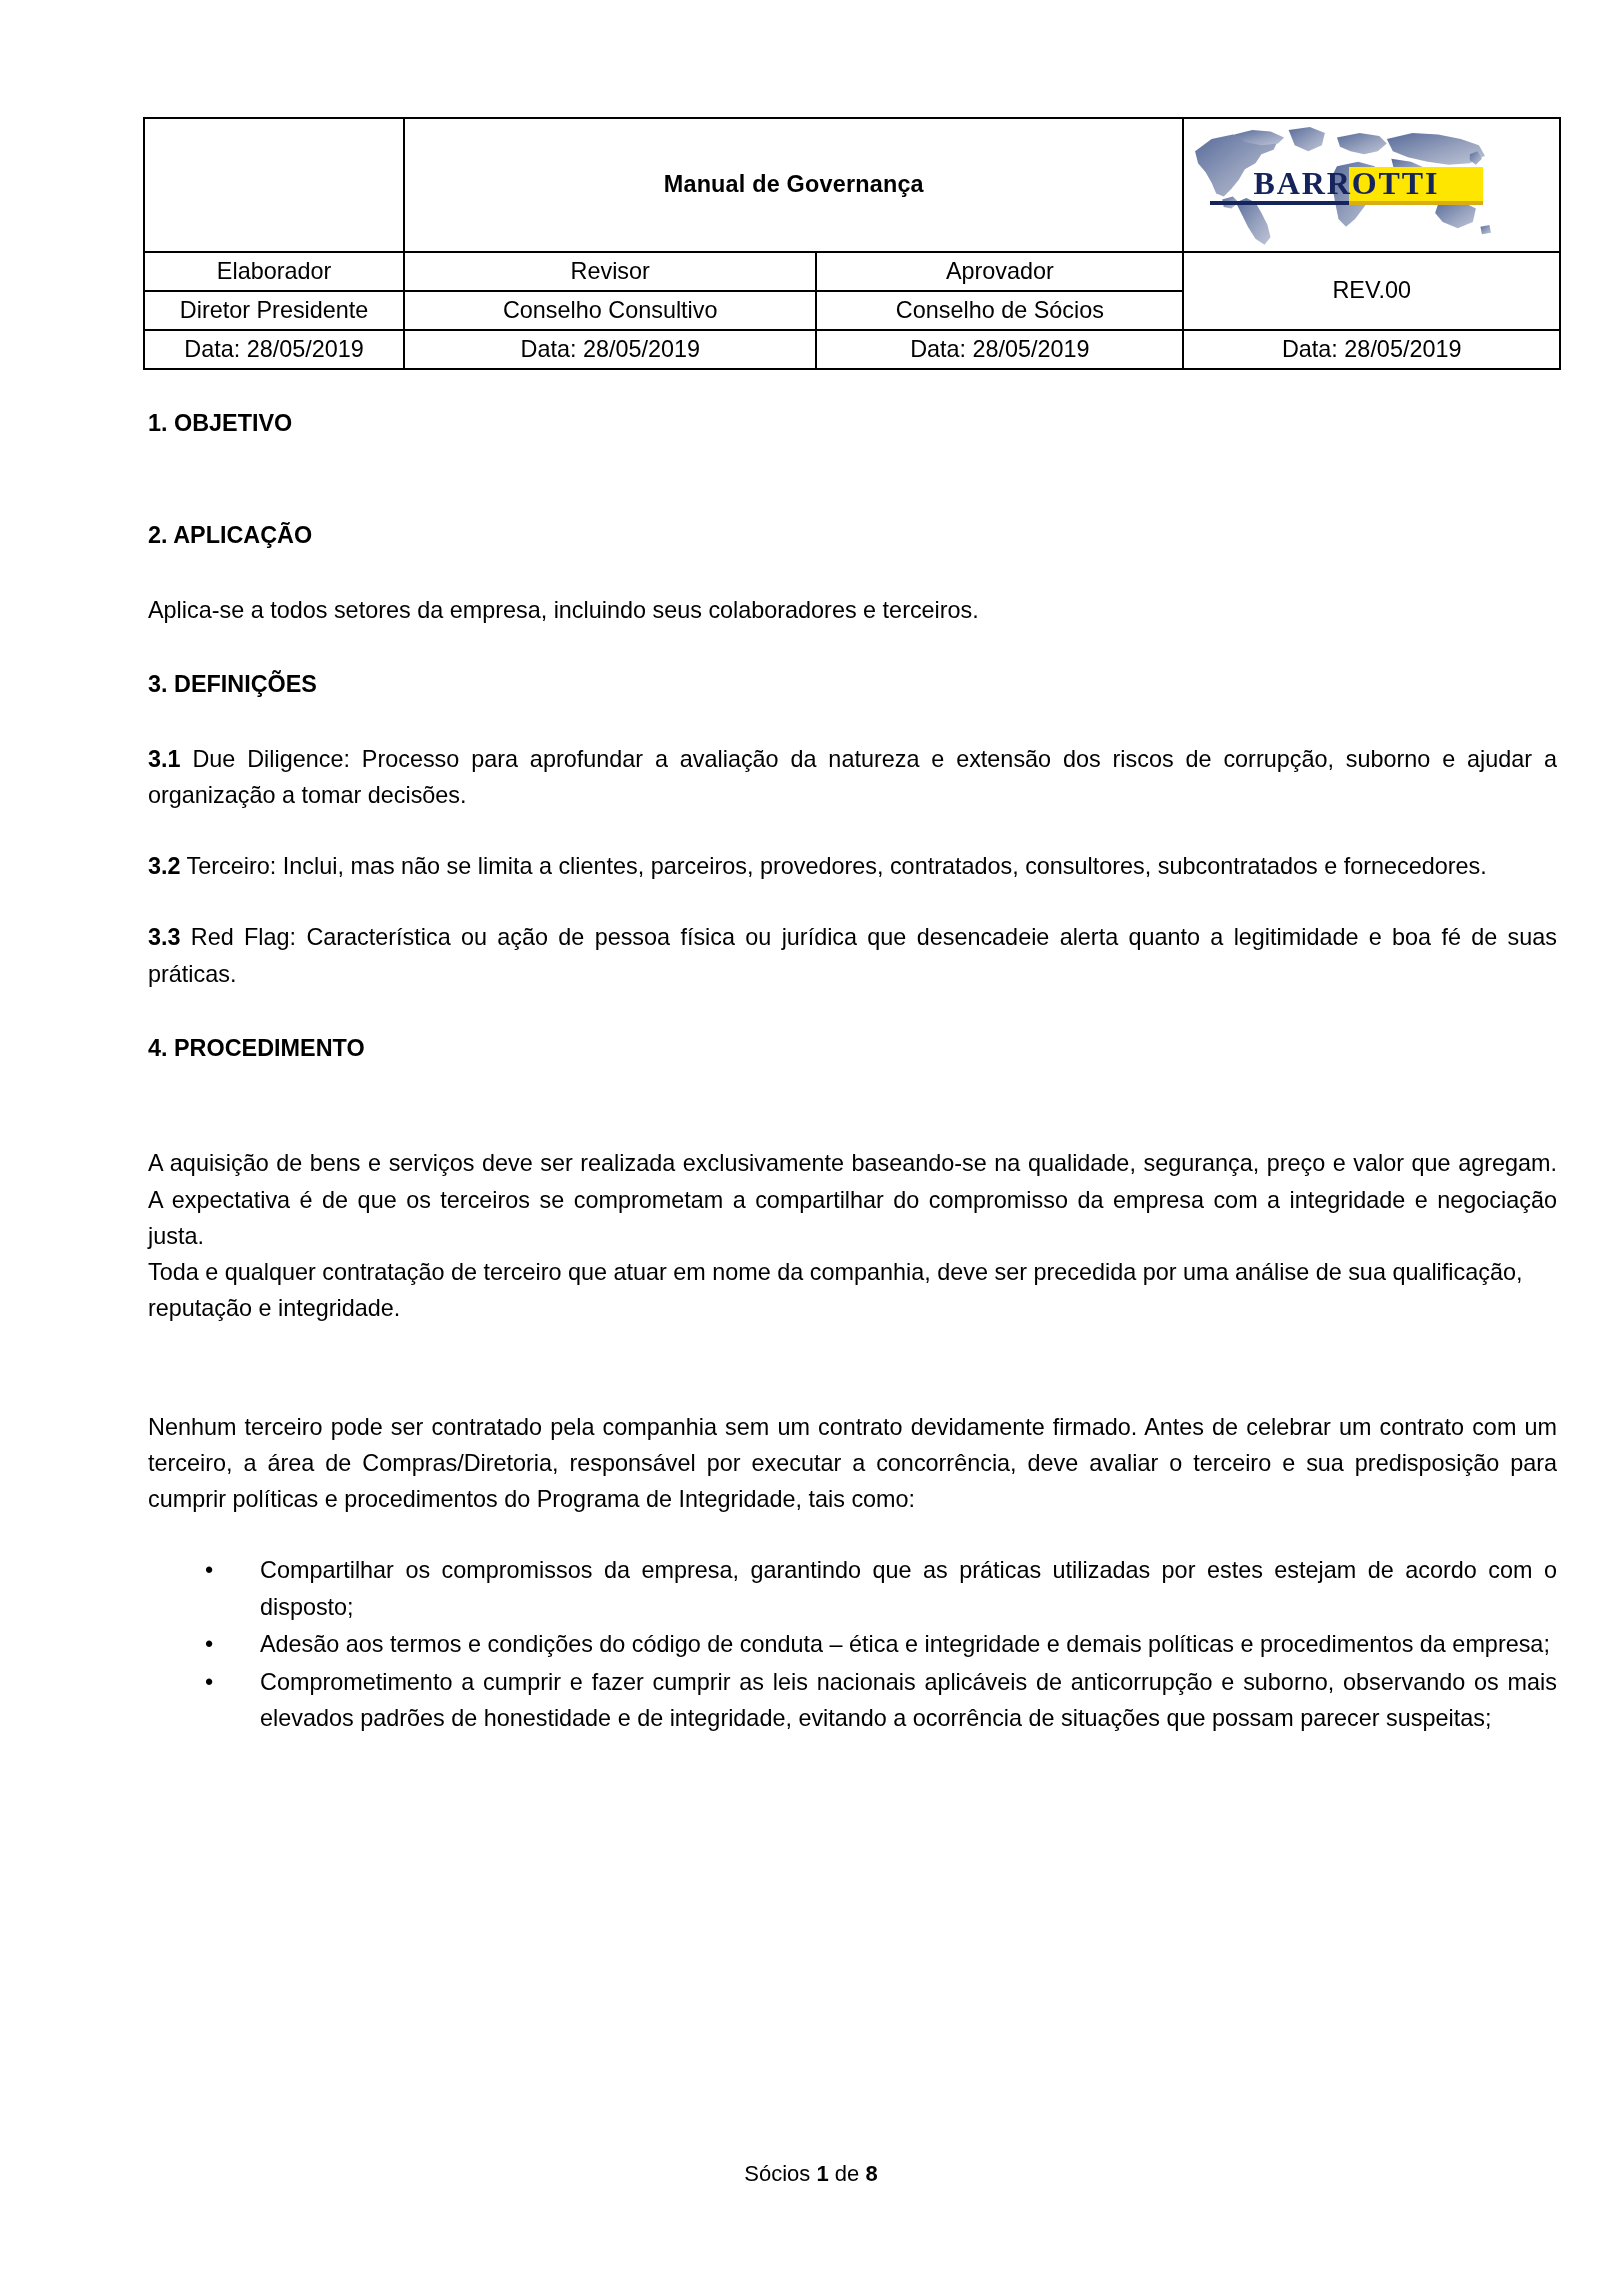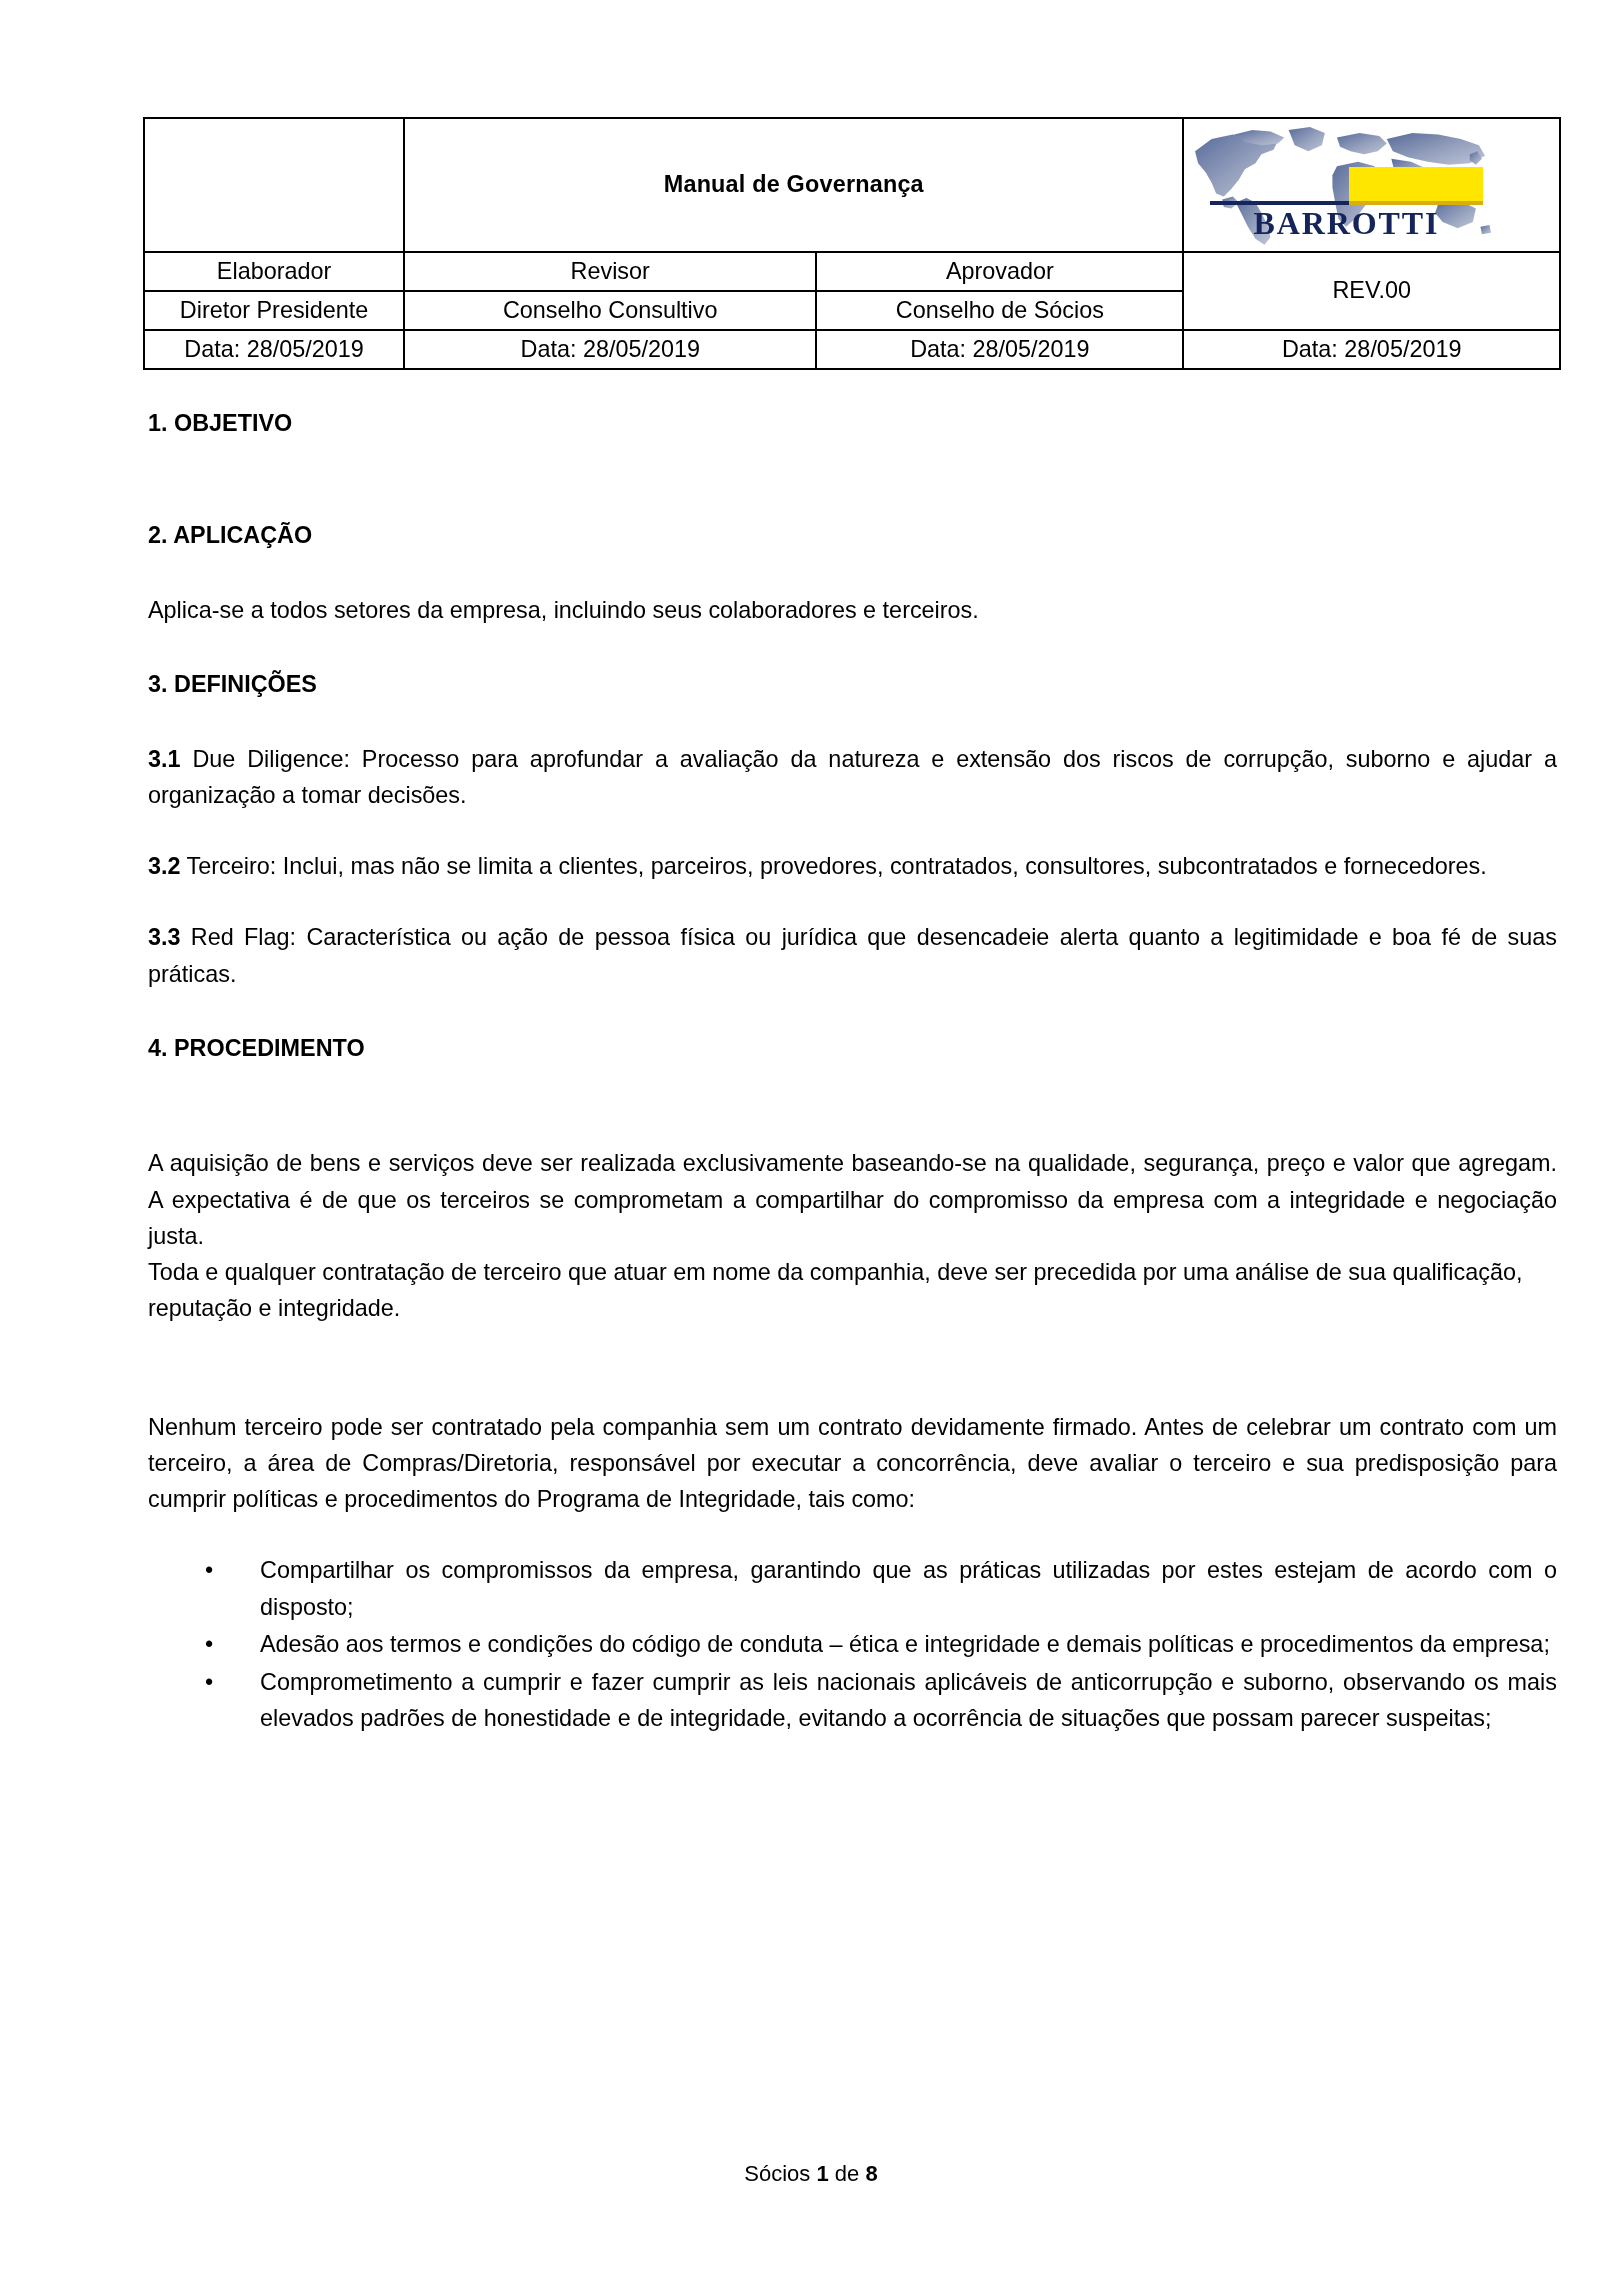--- a/index.html
+++ b/index.html
@@ -106,21 +106,20 @@
     width: 272px;
     height: 35px;
     font-family: "Liberation Serif", serif;
     font-weight: bold;
     font-size: 32px;
     line-height: 35px;
     letter-spacing: 1.9px;
     color: #16245c;
     text-align: center;
     white-space: nowrap;
-    margin-top: 40px;
   }
   .logo-rule-dark {
     position: absolute;
     left: 0px;
     top: 34px;
     width: 273px;
     height: 3.8px;
     background: #16245c;
   }
   .logo-rule-gold {

